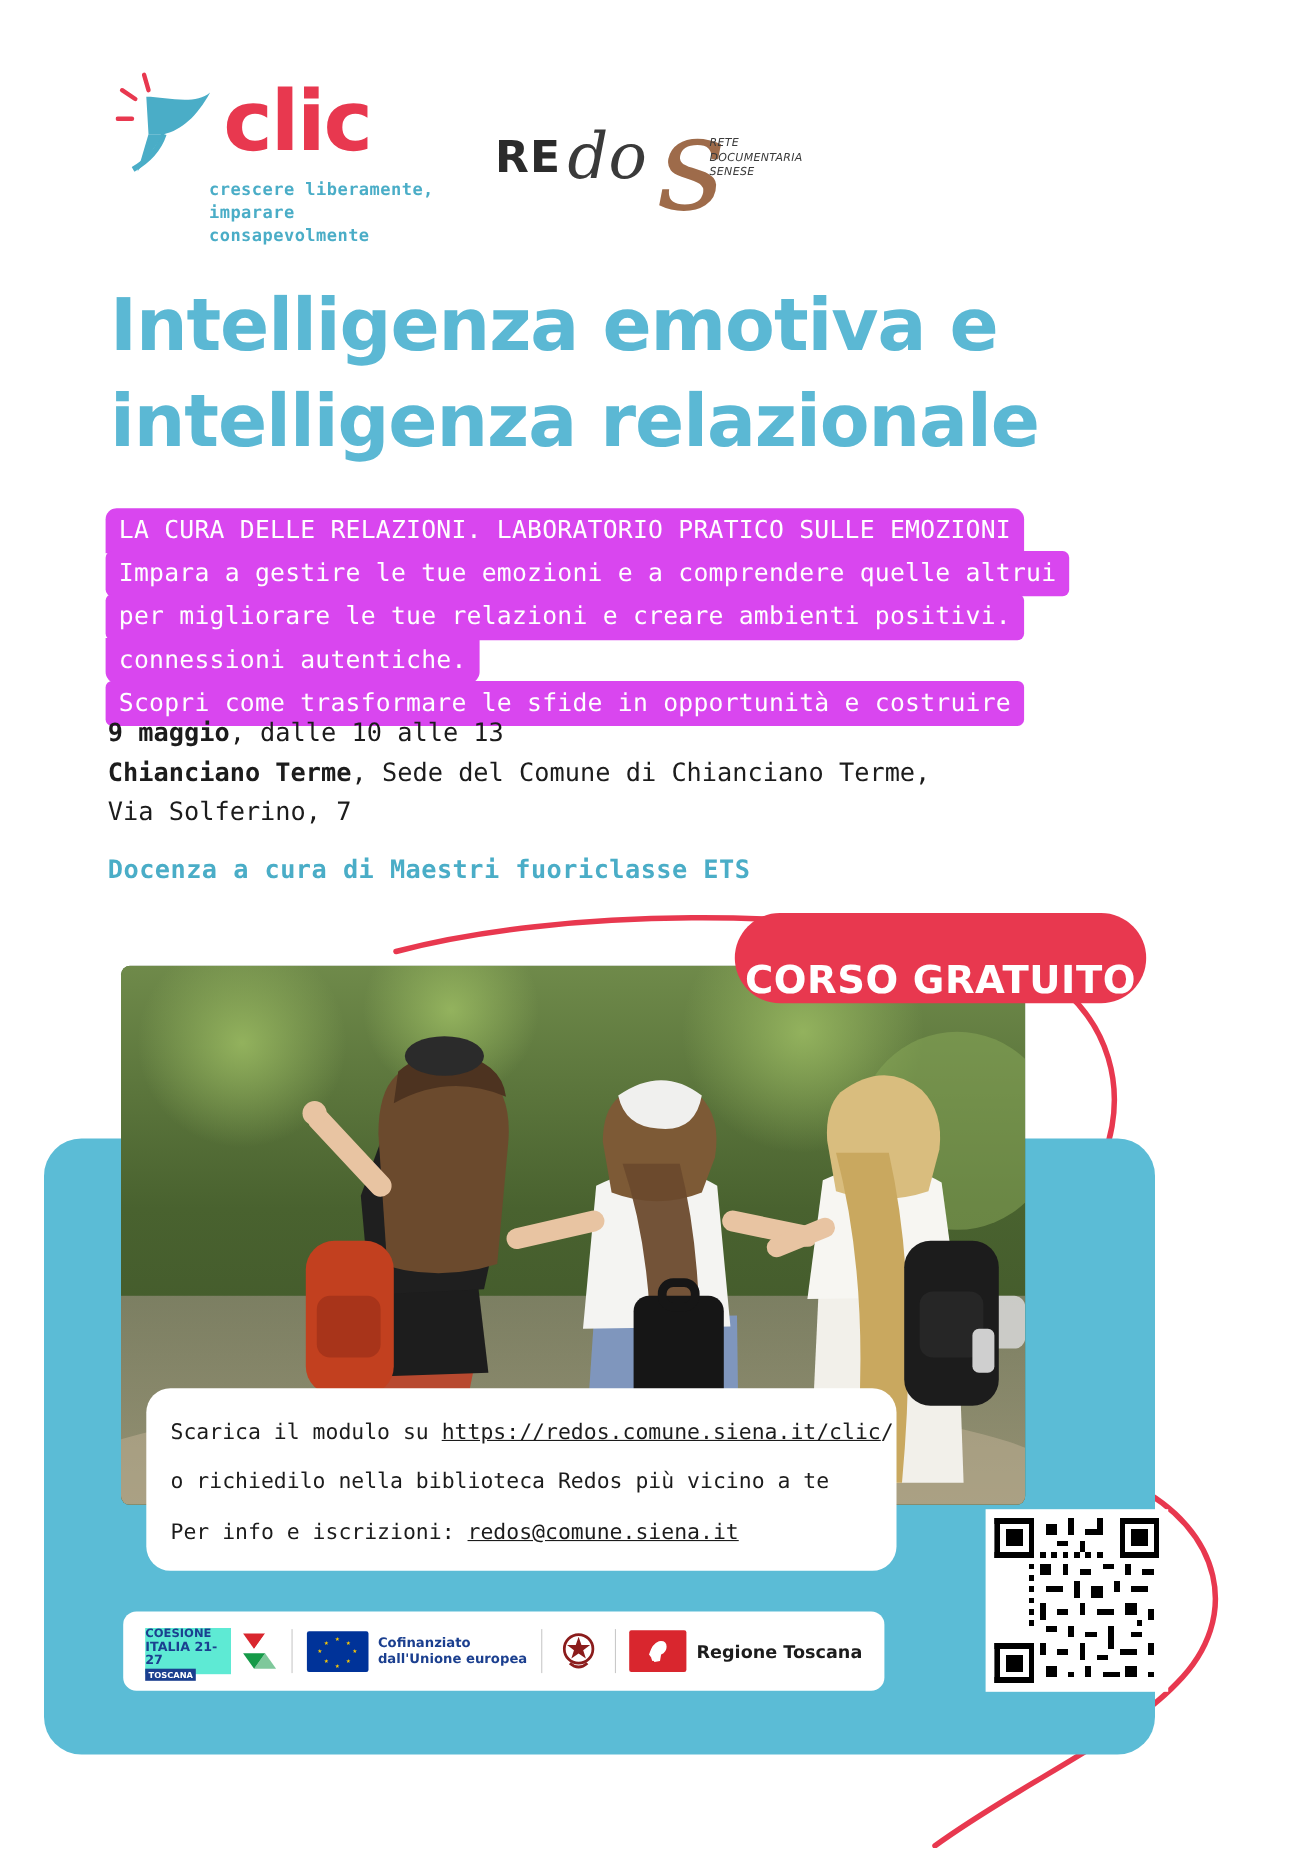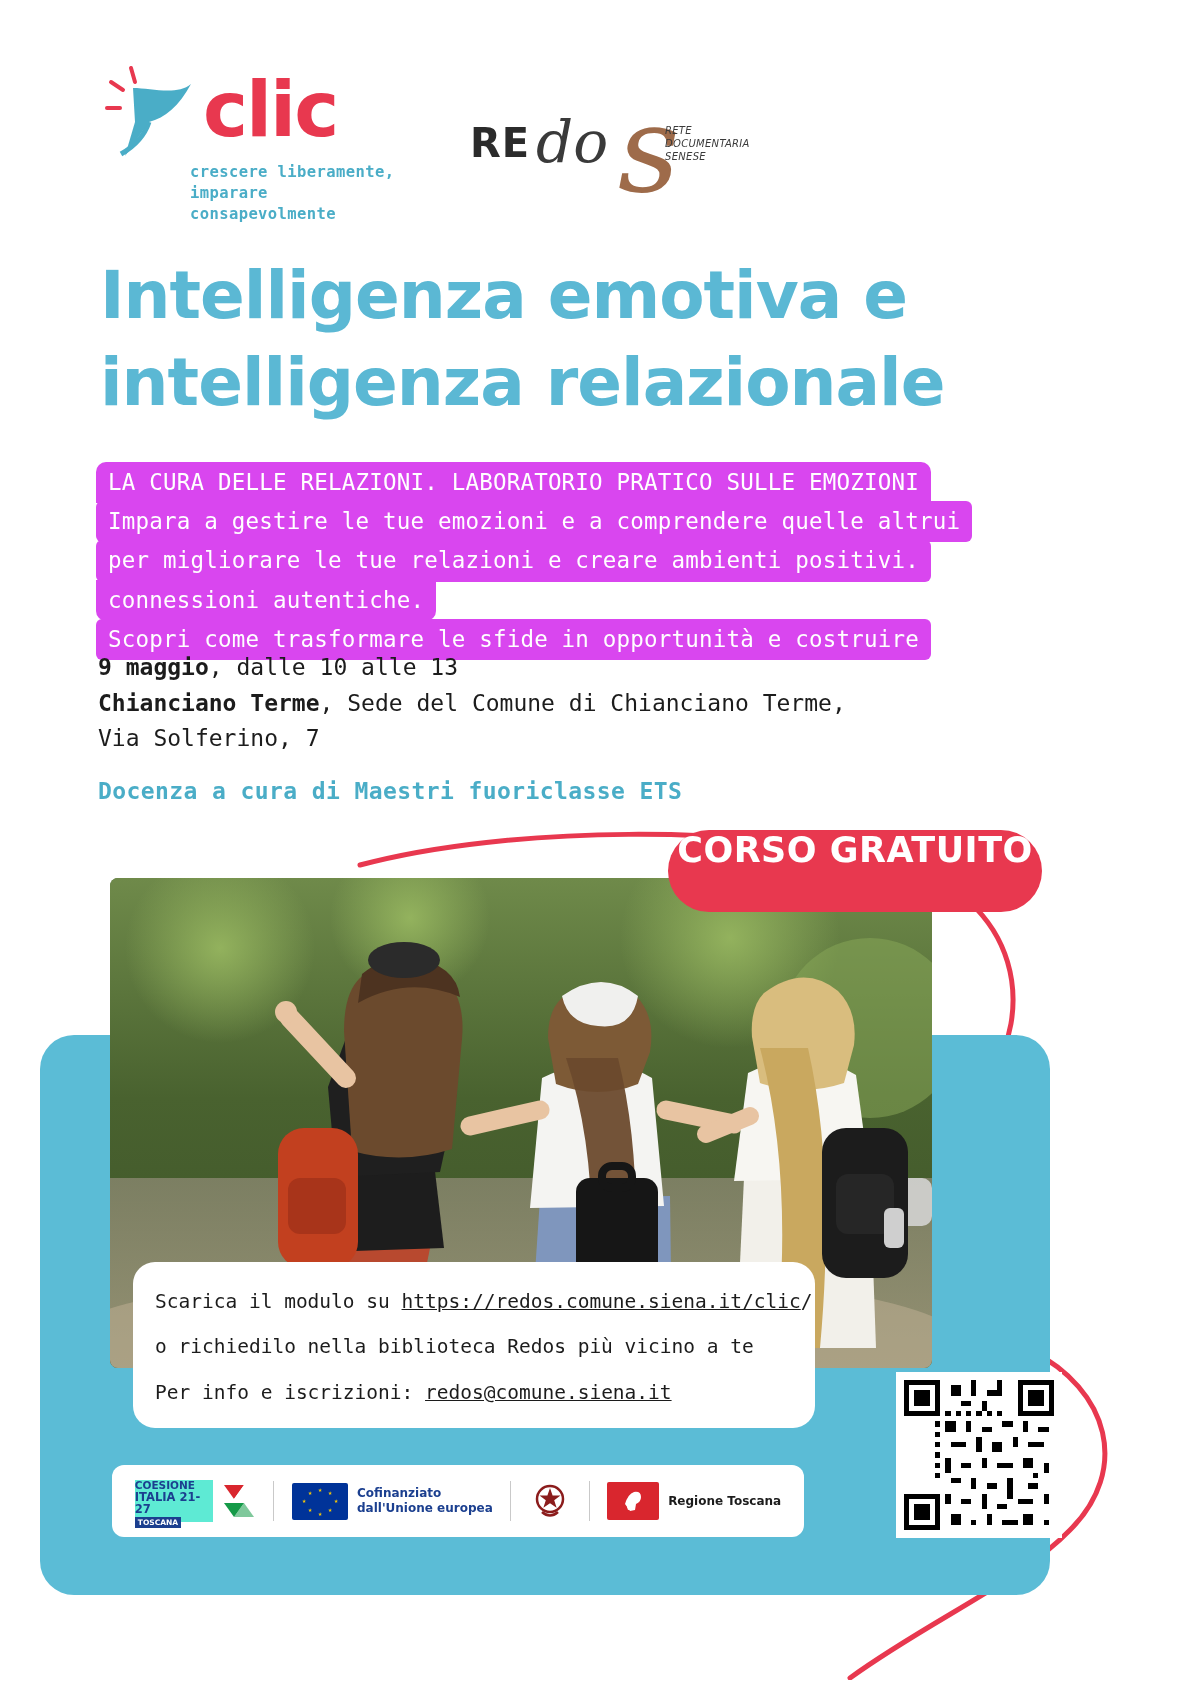--- a/index.html
+++ b/index.html
@@ -43,21 +43,21 @@
     font-family: "DejaVu Sans Mono", monospace;
     font-size: 15.5px;
     font-weight: 700;
     color: #4aadc7;
     line-height: 1.35;
     letter-spacing: 0.4px;
     white-space: pre-line;
   }
   .logo-redos {
     position: absolute; left: 355px; top: 40px;
-    width: 280px; height: 120px; margin-left: 20px;
+    width: 280px; height: 120px;
   }
   .redos-re {
     position: absolute; left: 0; top: 40px;
     font-family: "DejaVu Sans", sans-serif;
     font-size: 40px; font-weight: 700;
     color: #2b2b2b;
     letter-spacing: 1px;
   }
   .redos-do {
     position: absolute; left: 66px; top: 28px;
@@ -168,21 +168,21 @@
   .photo svg { display: block; }
 
   
   .badge {
     position: absolute;
     left: 668px; top: 830px;
     width: 374px; height: 82px;
     background: #e8384f;
     border-radius: 41px;
     display: flex;
-    align-items: flex-start;
+    align-items: flex-end;
     justify-content: center;
   }
   .badge span {
     font-family: "DejaVu Sans", "Liberation Sans", sans-serif;
     font-size: 35px;
     font-weight: 700;
     color: #ffffff;
     letter-spacing: 0.5px;
   }
 
@@ -268,21 +268,21 @@
     width: 42px; height: 44px;
     display: flex; align-items: center; justify-content: center;
   }
   .toscana-flag {
     width: 52px; height: 38px; background: #d9262e;
     border-radius: 2px; position: relative;
     display: flex; align-items: center; justify-content: center;
   }
   .toscana-text {
     font-family: "DejaVu Sans", sans-serif;
-    font-size: 12px; font-weight: 700; color: #1c1c1c;
+    font-size: 16px; font-weight: 700; color: #1c1c1c;
   }
 </style>
 </head>
 <body>
 
 <div class="header">
 
   <div class="logo-clic">
     <div class="clic-mark">
       <svg width="95" height="100" viewBox="0 0 95 100">

